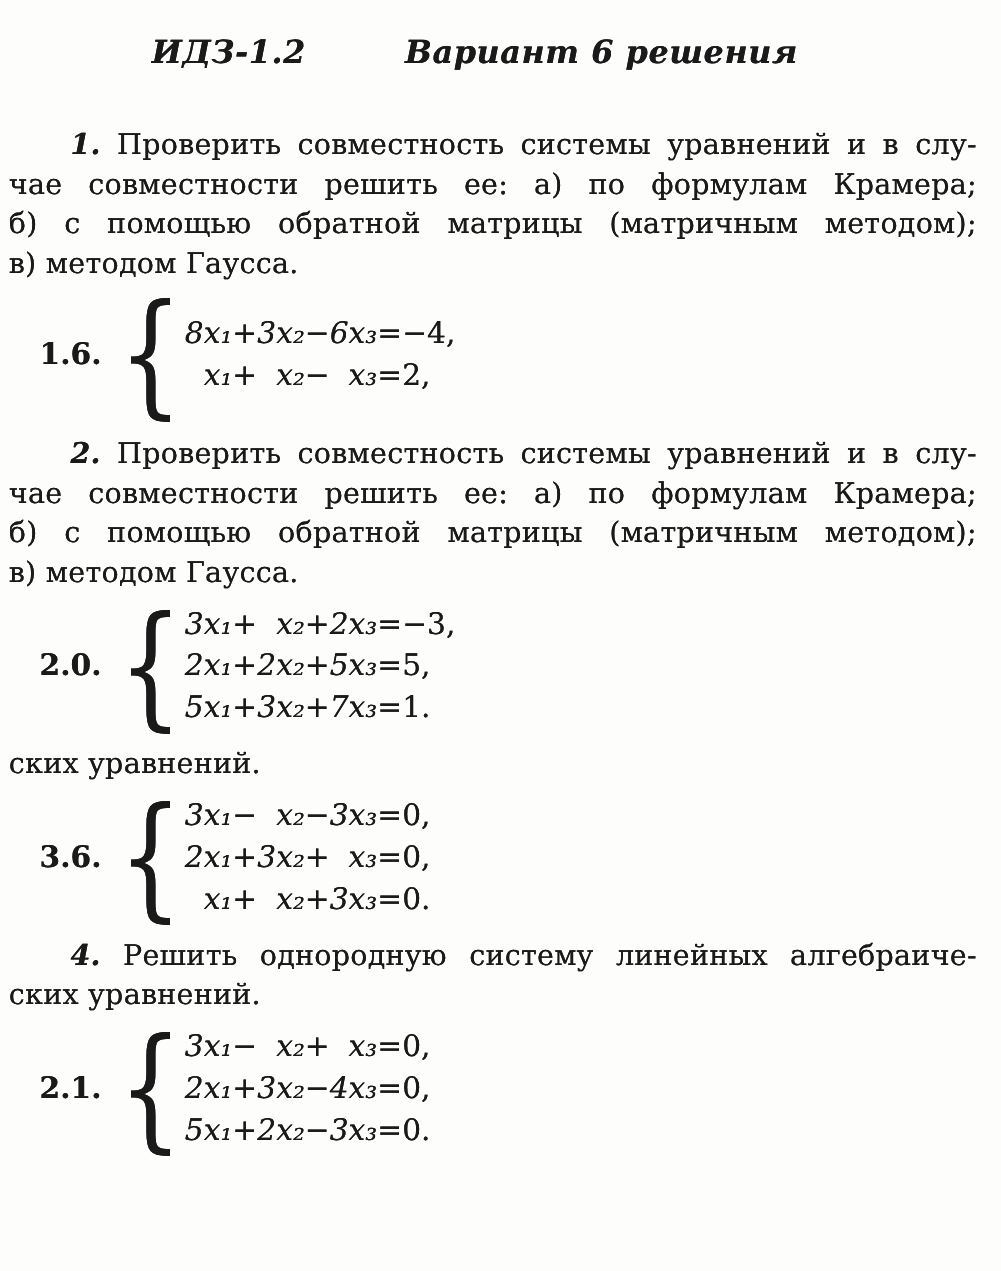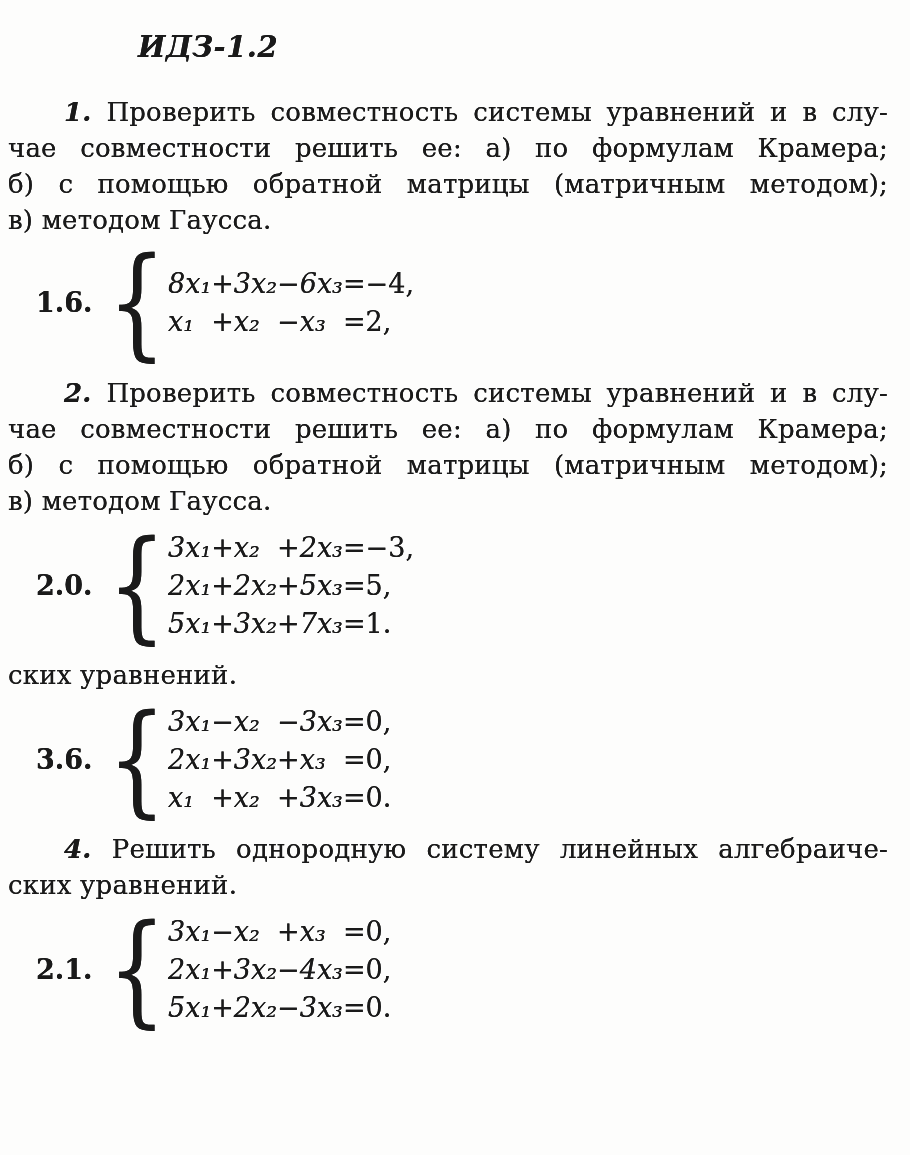--- a/index.html
+++ b/index.html
@@ -23,21 +23,21 @@
   .statement {
     font-size: 26px; line-height: 36px;
     text-shadow: 0 0 0.6px currentColor;
     letter-spacing: 0.2px;
   }
   .statement .line { text-align: justify; }
   .statement .line.full { text-align-last: justify; }
   .statement .line.first { padding-left: 56px; }
   .pnum { font-weight: bold; font-style: italic; }
 
-  .p1 { margin-top: 30px; }
+  .p1 { margin-top: 50px; }
   .p2 { margin-top: 17px; }
   .p3 { margin-top: 14px; }
   .p4 { margin-top: 14px; }
 
   .system { display: flex; align-items: center; margin: 10px 0 12px 28px; }
   .syslabel {
     font-size: 27px; font-weight: bold;
     margin-right: 16px;
     text-shadow: 0 0 0.6px currentColor;
   }
@@ -47,32 +47,33 @@
     margin: 0 -8px 0 -10px;
     text-shadow: 0 0 0.5px currentColor;
     user-select: none;
   }
   table.eqs {
     border-collapse: collapse;
     font-size: 27px; line-height: 38px;
     text-shadow: 0 0 0.5px currentColor;
   }
   table.eqs td { padding: 0; white-space: nowrap; }
-  td.t { font-style: italic; }
+  td.t { text-align: right; font-style: italic; }
   td.o { text-align: center; padding: 0 8px; }
   td.e { text-align: center; padding: 0 8px; }
   td.r { text-align: left; }
 </style>
 </head>
 <body>
 
 <div class="page">
 
   <div class="header">
     <span>ИДЗ-1.2</span>
+    <span>Вариант 6 решения</span>
   </div>
 
   <div class="statement p1">
     <div class="line full first">
       <span class="pnum">1.</span>
       <span>Проверить совместность системы уравнений и в слу-</span>
     </div>
     <div class="line full">чае совместности решить ее: а) по формулам Крамера;</div>
     <div class="line full">б) с помощью обратной матрицы (матричным методом);</div>
     <div class="line">в) методом Гаусса.</div>

